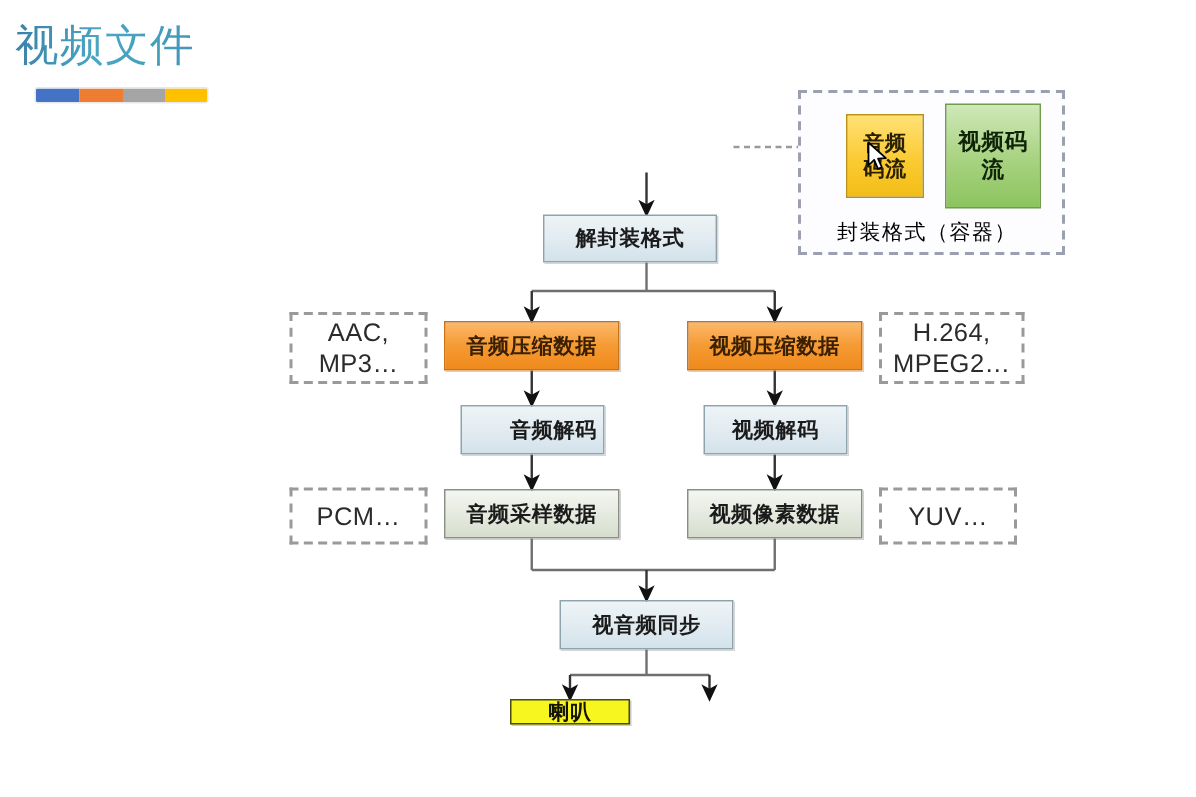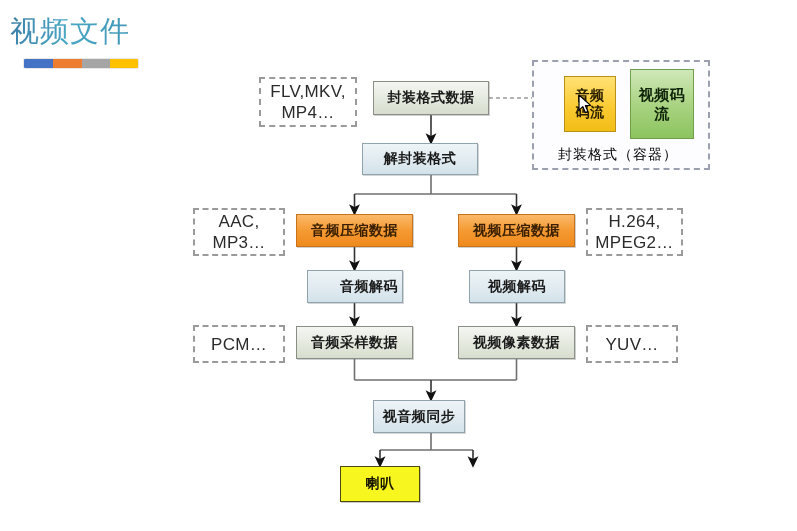--- a/index.html
+++ b/index.html
@@ -170,28 +170,21 @@
 
       <line x1="431" y1="433" x2="431" y2="450"></line>
       <line x1="380" y1="450" x2="473" y2="450"></line>
       <line x1="380" y1="450" x2="380" y2="462" stroke="#333" marker-end="url(#arrowhead)"></line>
       <line x1="473" y1="450" x2="473" y2="462" stroke="#333" marker-end="url(#arrowhead)"></line>
     </g>
 
     <line x1="489" y1="98" x2="532" y2="98" stroke="#9a9a9a" stroke-width="1.6" stroke-dasharray="4 3" fill="none"></line>
   </svg>
 
-  <div class="node n-note" style="left:259px; top:77px; width:98px; height:50px;">
-    <span style="white-space:pre-line;">FLV,MKV,
-MP4…</span>
-  </div>
-
-  <div class="node n-data" style="left:373px; top:81px; width:116px; height:34px;">
-    <span>封装格式数据</span>
-  </div>
+
 
   <div class="node n-proc" style="left:362px; top:143px; width:116px; height:32px;">
     <span>解封装格式</span>
   </div>
 
   <div class="node n-note" style="left:193px; top:208px; width:92px; height:48px;">
     <span style="white-space:pre-line;">AAC,
 MP3…</span>
   </div>
 
@@ -225,25 +218,25 @@
   </div>
 
   <div class="node n-data" style="left:458px; top:326px; width:117px; height:33px;justify-content:center;">
     <span>视频像素数据</span>
   </div>
 
   <div class="node n-note" style="left:586px; top:325px; width:92px; height:38px;">
     <span>YUV…</span>
   </div>
 
-  <div class="node n-proc" style="left:373px; top:400px; width:92px; height:33px;">
+  <div class="node n-proc" style="left:373px; top:400px; width:116px; height:33px;">
     <span>视音频同步</span>
   </div>
 
-  <div class="node n-yellow" style="left:340px; top:466px; width:80px; height:36px;">
+  <div class="node n-yellow" style="left:340px; top:466px; width:80px; height:17px;">
     <span>喇叭</span>
   </div>
 
 
   <div id="container-group" style="left:532px; top:60px; width:178px; height:110px;">
     <div class="node n-gold" style="left:30px; top:14px; width:52px; height:56px;">
       <span style="display:inline-block; width:34px; word-break:break-all;">音频码流</span>
     </div>
     <div class="node n-green" style="left:96px; top:7px; width:64px; height:70px;">
       <span style="display:inline-block; width:48px; word-break:break-all;">视频码流</span>

